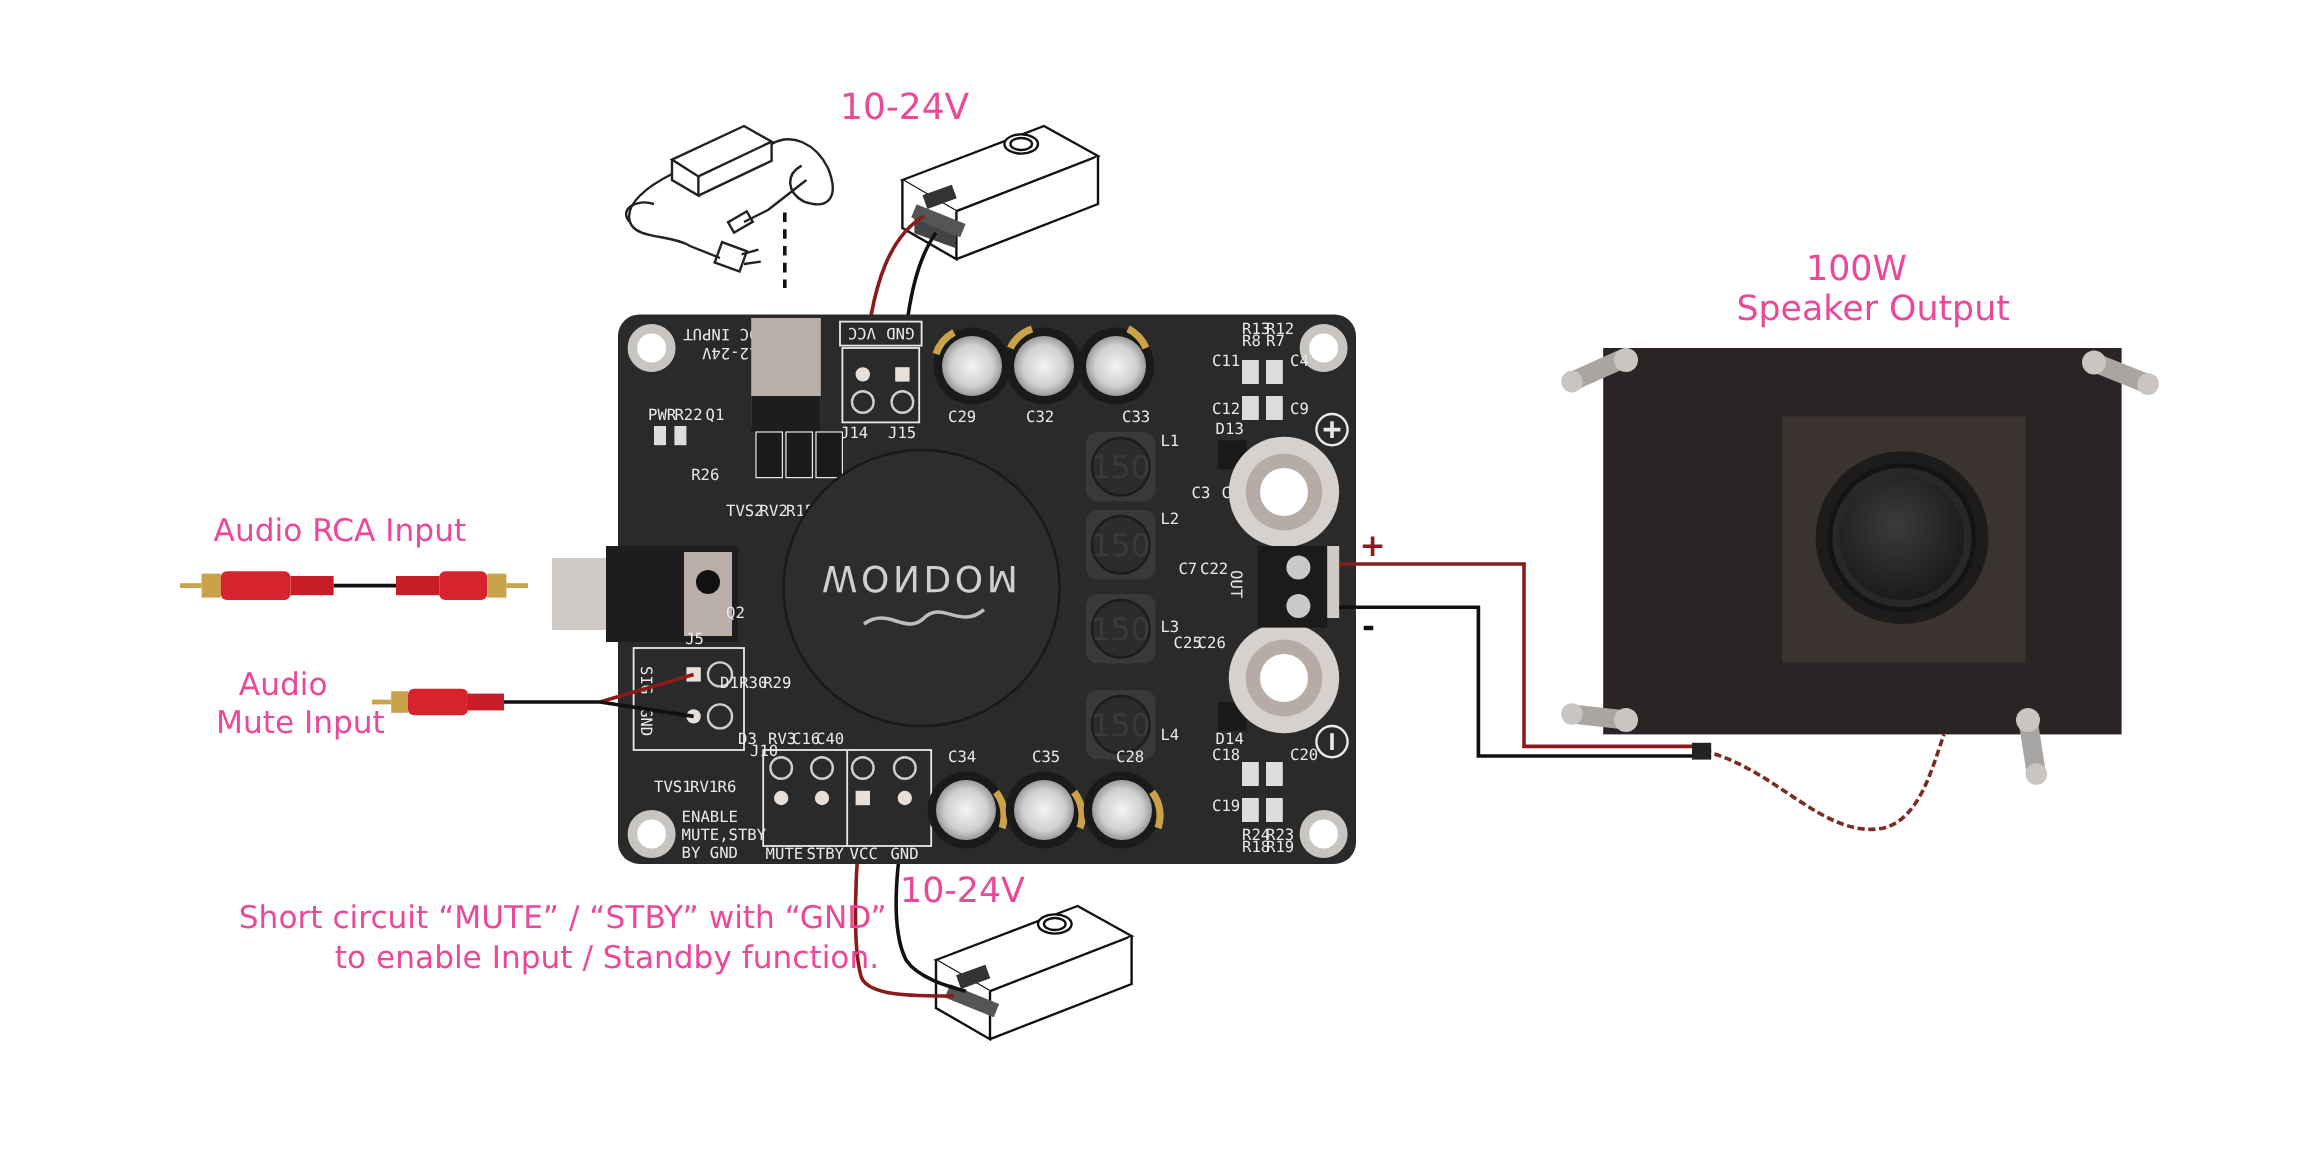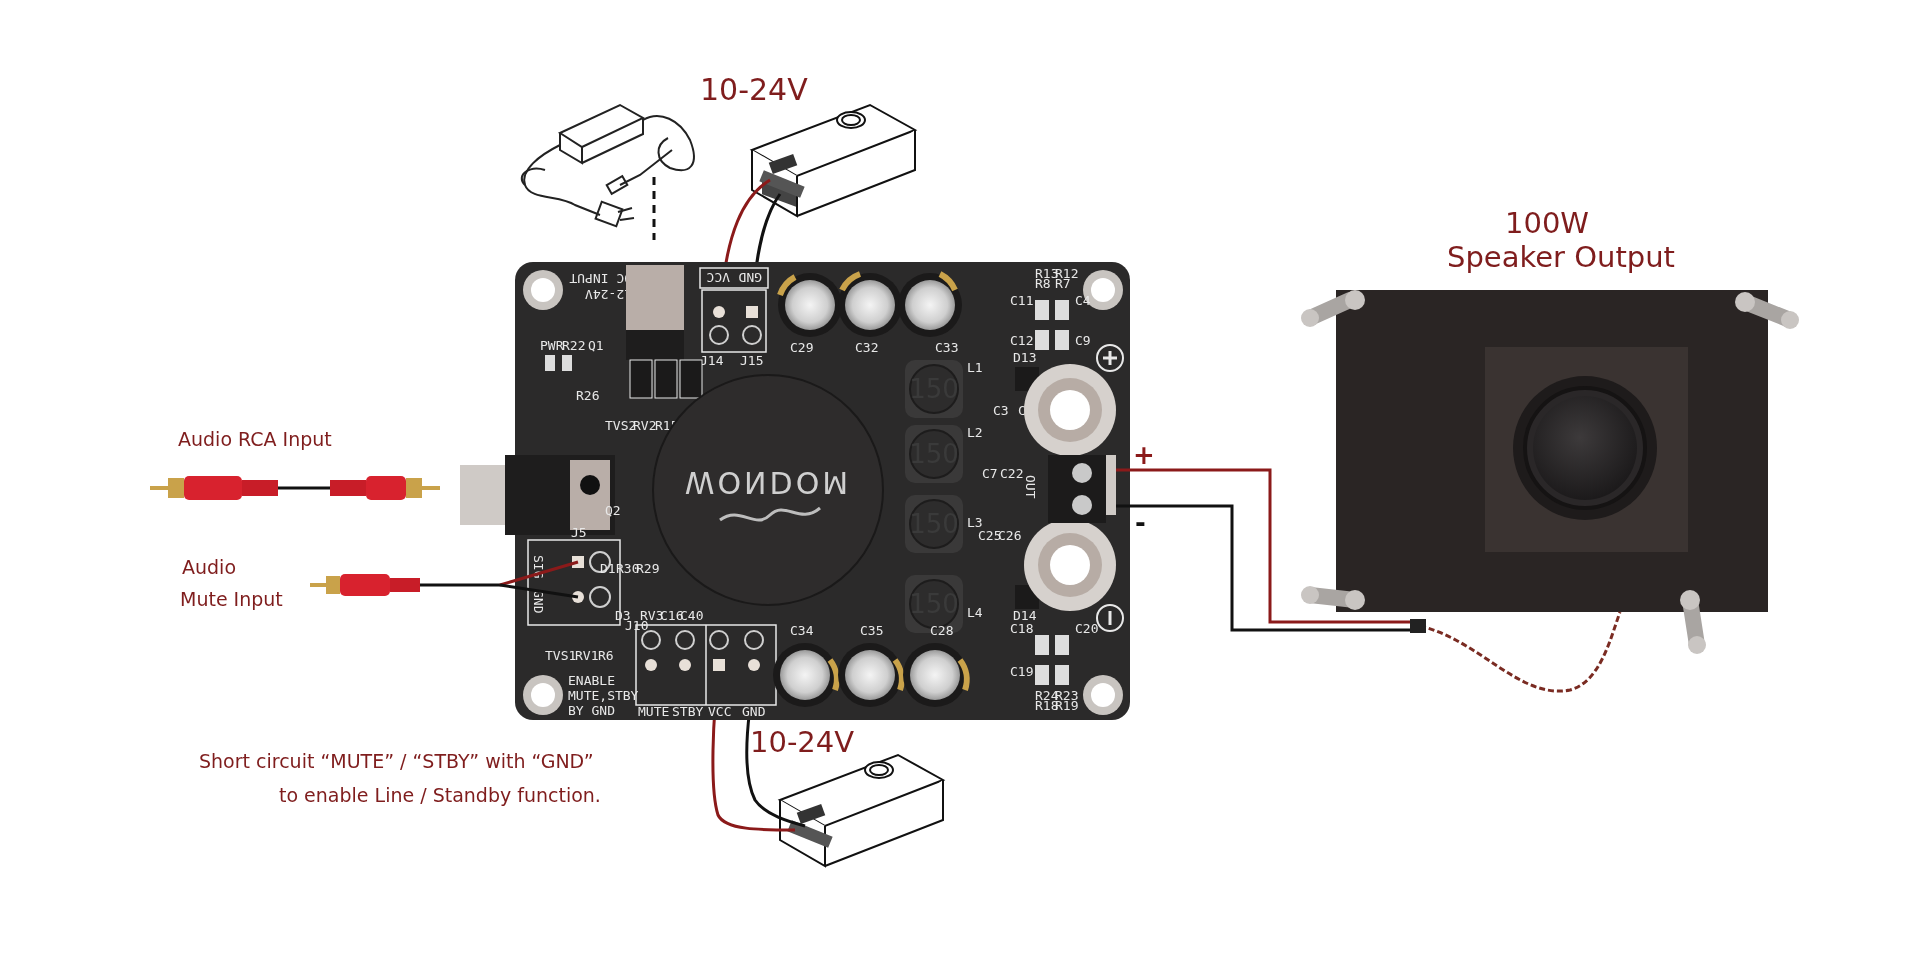--- a/index.html
+++ b/index.html
@@ -1,20 +1,20 @@
 <!DOCTYPE html>
 <html><head>
   <meta charset="utf-8">
   <style>
     html, body { margin:0; padding:0; background:#ffffff; }
     body { width:1920px; height:961px; position:relative; overflow:hidden; font-family:"DejaVu Sans", sans-serif; color:#111; }
-    .lbl { position:absolute; font-family:"DejaVu Sans", sans-serif; color:#7f1d1d; white-space:nowrap; }
+    .lbl { position:absolute; font-family:"DejaVu Sans", sans-serif; color:#ec4899; white-space:nowrap; }
     .lbl-big { font-size:30px; }
     .lbl-md { font-size:29px; }
-    .lbl-sm { font-size:19px;text-align:center; }
+    .lbl-sm { font-size:26px;text-align:center; }
     .pm { position:absolute; font-size:26px; font-weight:bold; }
     svg { position:absolute; left:0; top:0; }
     .silk { font-family:"DejaVu Sans Mono", monospace; fill:#e8e8e8; font-size:13px; }
     .ind-txt { font-family:"DejaVu Sans", sans-serif; fill:#3a3a3a; font-size:26px; }
     .logo { font-family:"DejaVu Sans", sans-serif; fill:#cfcfcf; font-size:30px; letter-spacing:3px; }
   </style>
 </head>
 <body>
 
 <svg width="1920" height="961" viewBox="0 0 1920 961">
@@ -378,19 +378,19 @@
 
     <path d="M1420 626 C1480 640 1520 700 1570 690 C1600 682 1610 640 1620 612" stroke="#7a2b22" stroke-width="3" fill="none" stroke-dasharray="6,3"></path>
     <rect x="1410" y="619" width="16" height="14" fill="#222"></rect>
   </g>
 </svg>
 
 <div class="lbl lbl-big" style="left:700px; top:72px;">10-24V</div>
 <div class="lbl lbl-md" style="left:1505px; top:206px;">100W</div>
 <div class="lbl lbl-md" style="left:1447px; top:240px;">Speaker Output</div>
 <div class="lbl lbl-sm" style="left:178px; top:428px;">Audio RCA Input</div>
-<div class="lbl lbl-sm" style="left:182px; top:556px;">Audio</div>
+<div class="lbl lbl-sm" style="left:199px; top:556px;">Audio</div>
 <div class="lbl lbl-sm" style="left:180px; top:588px;">Mute Input</div>
 <div class="lbl lbl-sm" style="left:199px; top:750px;">Short circuit “MUTE” / “STBY” with “GND”</div>
-<div class="lbl lbl-sm" style="left:279px; top:784px;">to enable Line / Standby function.</div>
+<div class="lbl lbl-sm" style="left:279px; top:784px;">to enable Input / Standby function.</div>
 <div class="lbl lbl-md" style="left:750px; top:725px;">10-24V</div>
 <div class="pm" style="left:1133px; top:440px; color:#8b1a1a;">+</div>
 <div class="pm" style="left:1135px; top:508px; color:#111;">-</div>
 
 </body></html>

